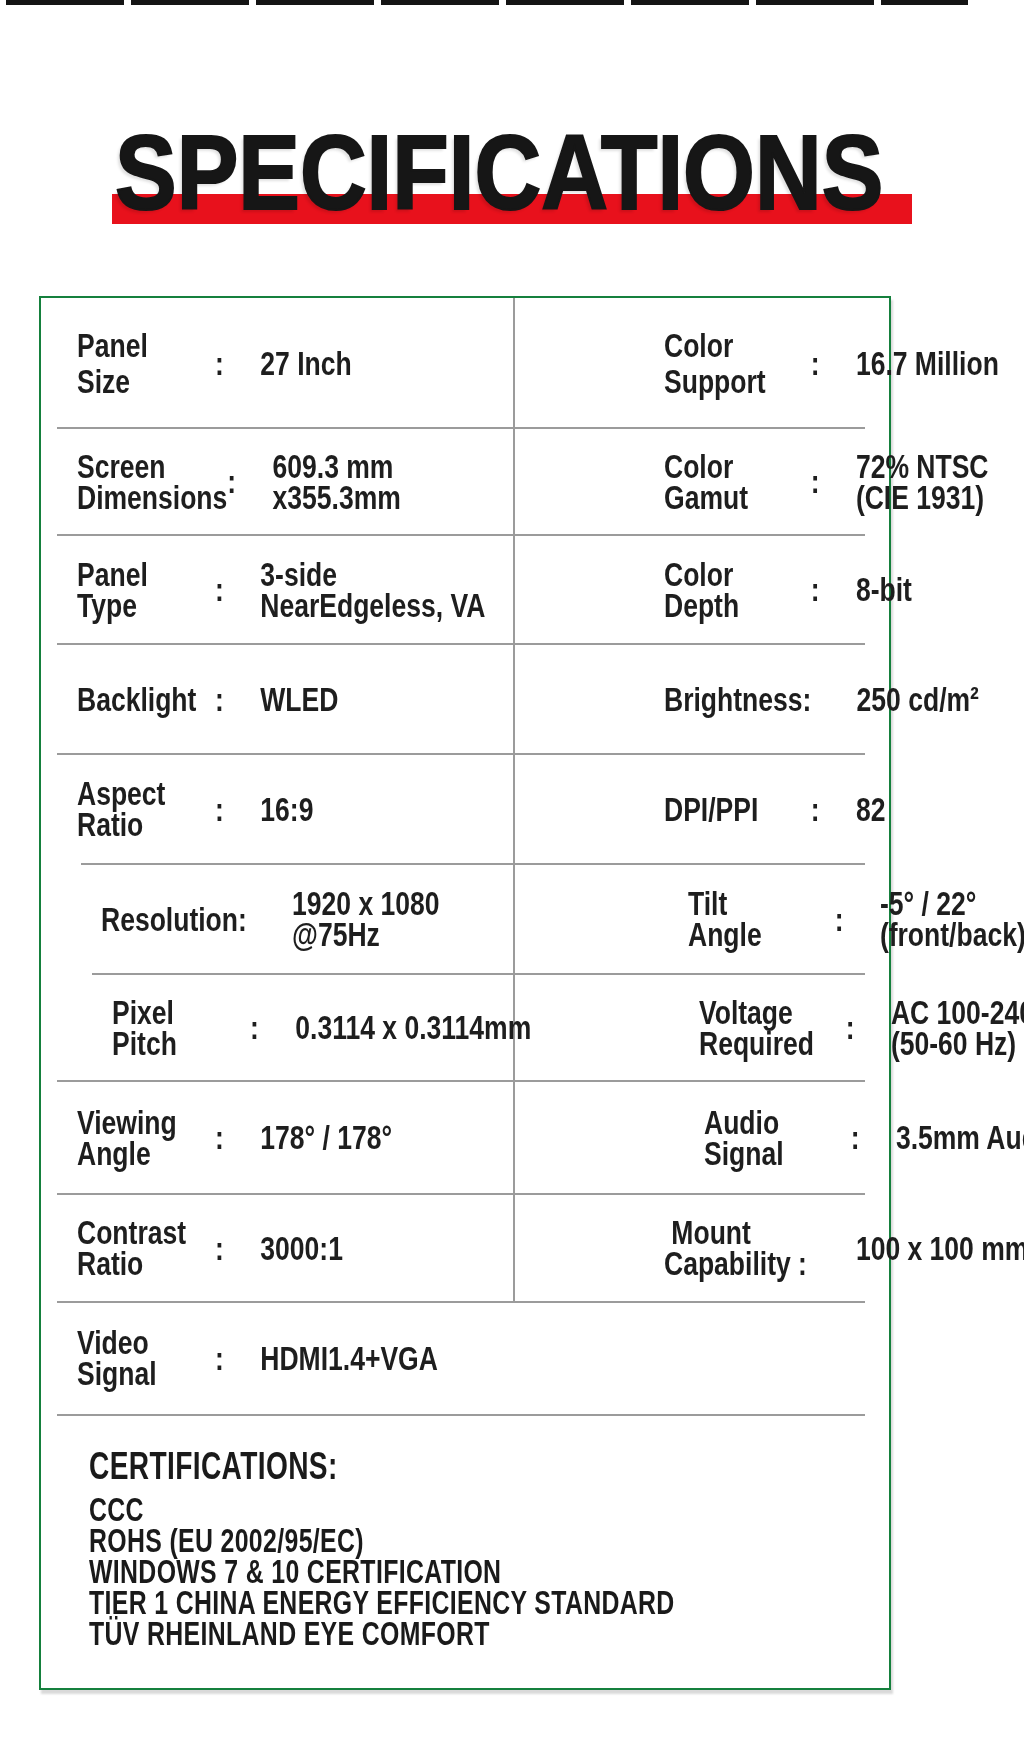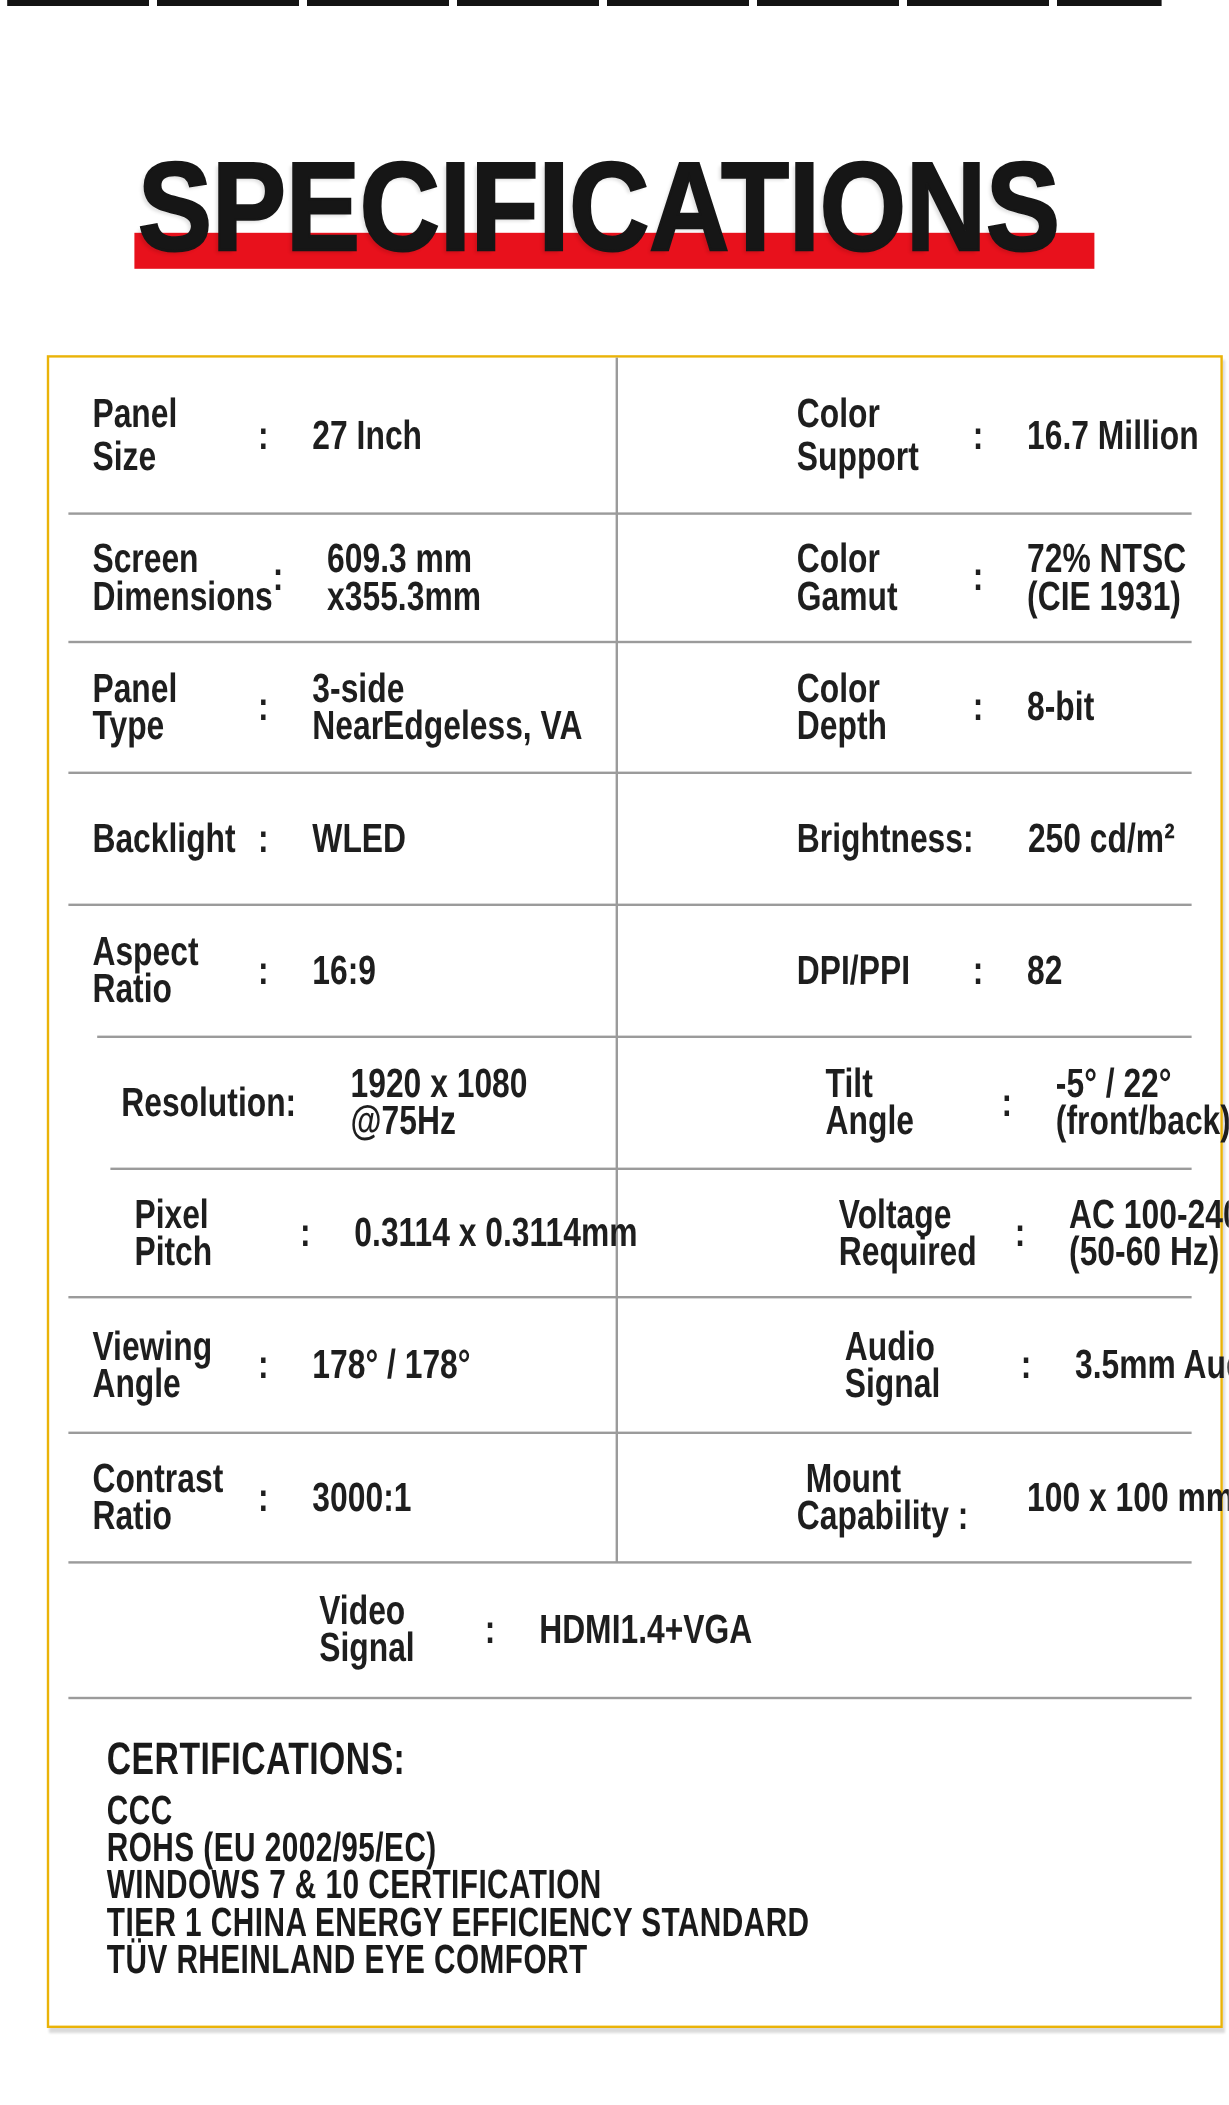--- a/index.html
+++ b/index.html
@@ -18,22 +18,22 @@
   .red-bar{position:absolute;left:112px;top:178px;width:800px;height:30px;background:#e8111c;}
   h1.title{
     position:absolute;left:115px;top:104px;margin:0;
     font-size:105px;line-height:105px;font-weight:700;letter-spacing:0;
     color:#161616;-webkit-text-stroke:2.2px #161616;
     transform:scaleX(0.88);transform-origin:left top;white-space:nowrap;
     text-shadow:-3px 3px 3px rgba(0,0,0,0.12);
   }
   
   .spec-table{
-    position:absolute;left:39px;top:296px;width:980px;height:1394px;
-    border:2px solid #eab308;box-sizing:border-box;background:#fff;
+    position:absolute;left:39px;top:296px;width:852px;height:1394px;
+    border:2px solid #15803d;box-sizing:border-box;background:#fff;
     box-shadow:2px 4px 2px rgba(0,0,0,0.15);
   }
   .vdivider{position:absolute;left:472px;top:0;width:2px;height:1004px;background:#9b9b9b;}
   .row{position:relative;display:flex;}
   .topline{position:absolute;top:-1px;left:16px;right:24px;height:2px;background:#9b9b9b;}
   .cell{flex:0 0 474px;display:flex;align-items:center;padding-left:36px;box-sizing:border-box;overflow:visible;}
   .cell.r{flex:0 0 470px;padding-left:25px;}
   .cinner{display:flex;align-items:center;flex:none;width:562px;
           transform:scaleX(0.78);transform-origin:left center;}
   .cell.r .cinner{width:573px;}
@@ -233,21 +233,21 @@
         </div>
         <div class="cell r">
           <div class="cinner">
             <div class="lbl"> Mount
 Capability :</div>
             <div class="colon"></div>
             <div class="val">100 x 100 mm</div>
           </div>
         </div>
       </div>
-      <div class="row" style="height: 112px; justify-content: center;">
+      <div class="row" style="height: 112px;">
         <div class="topline"></div>
         <div class="cell">
           <div class="cinner">
             <div class="lbl">Video
 Signal</div>
             <div class="colon">:</div>
             <div class="val">HDMI1.4+VGA</div>
           </div>
         </div>
       </div>

